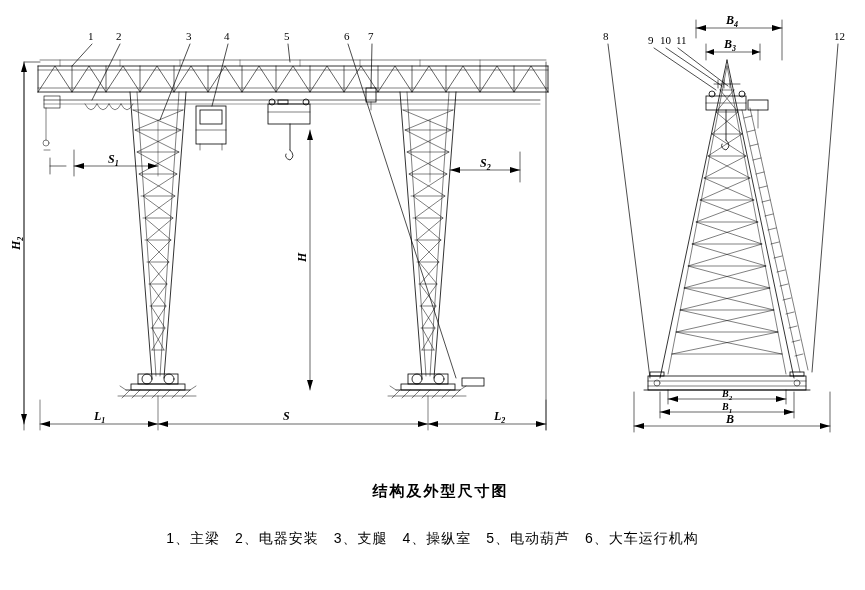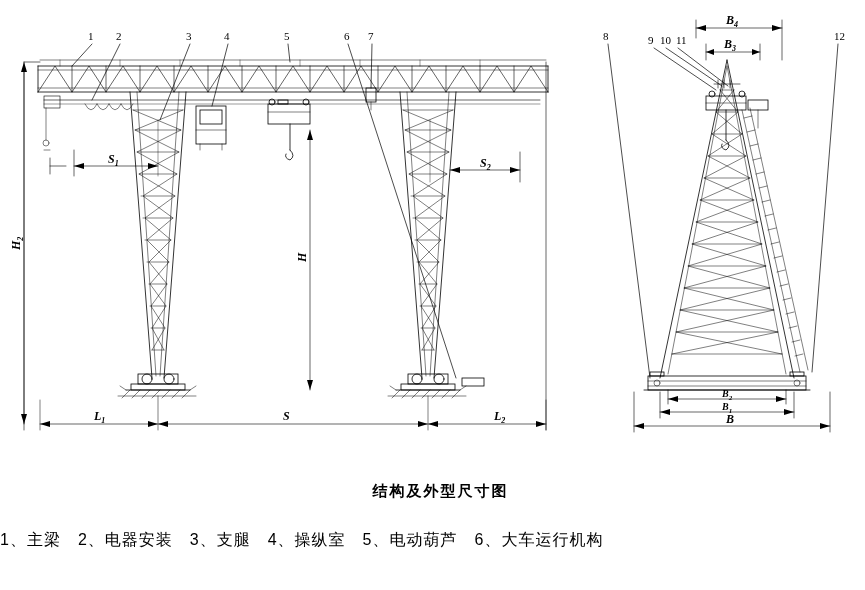--- a/index.html
+++ b/index.html
@@ -5,22 +5,22 @@
   html,body{margin:0;padding:0;background:#ffffff;}
   body{width:865px;height:590px;position:relative;overflow:hidden;
        font-family:"Liberation Sans","DejaVu Sans",sans-serif;color:#000;}
   #stage{position:relative;width:865px;height:590px;}
   svg{display:block;}
   .caption{
     position:absolute;left:0;width:865px;text-align:center;
     font-weight:bold;font-size:15px;letter-spacing:2px;margin-left:8px;
   }
   .legend{
-    position:absolute;left:0;width:865px;text-align:left;
-    font-size:16px;letter-spacing:1px;
+    position:absolute;left:0;width:865px;text-align:center;
+    font-size:14px;letter-spacing:1px;
   }
 </style>
 </head>
 <body>
 
 <div id="stage">
 
   <svg width="865" height="460" viewBox="0 0 865 460">
 
     <g fill="none" stroke="#000" stroke-width="0.8" stroke-linecap="round">

